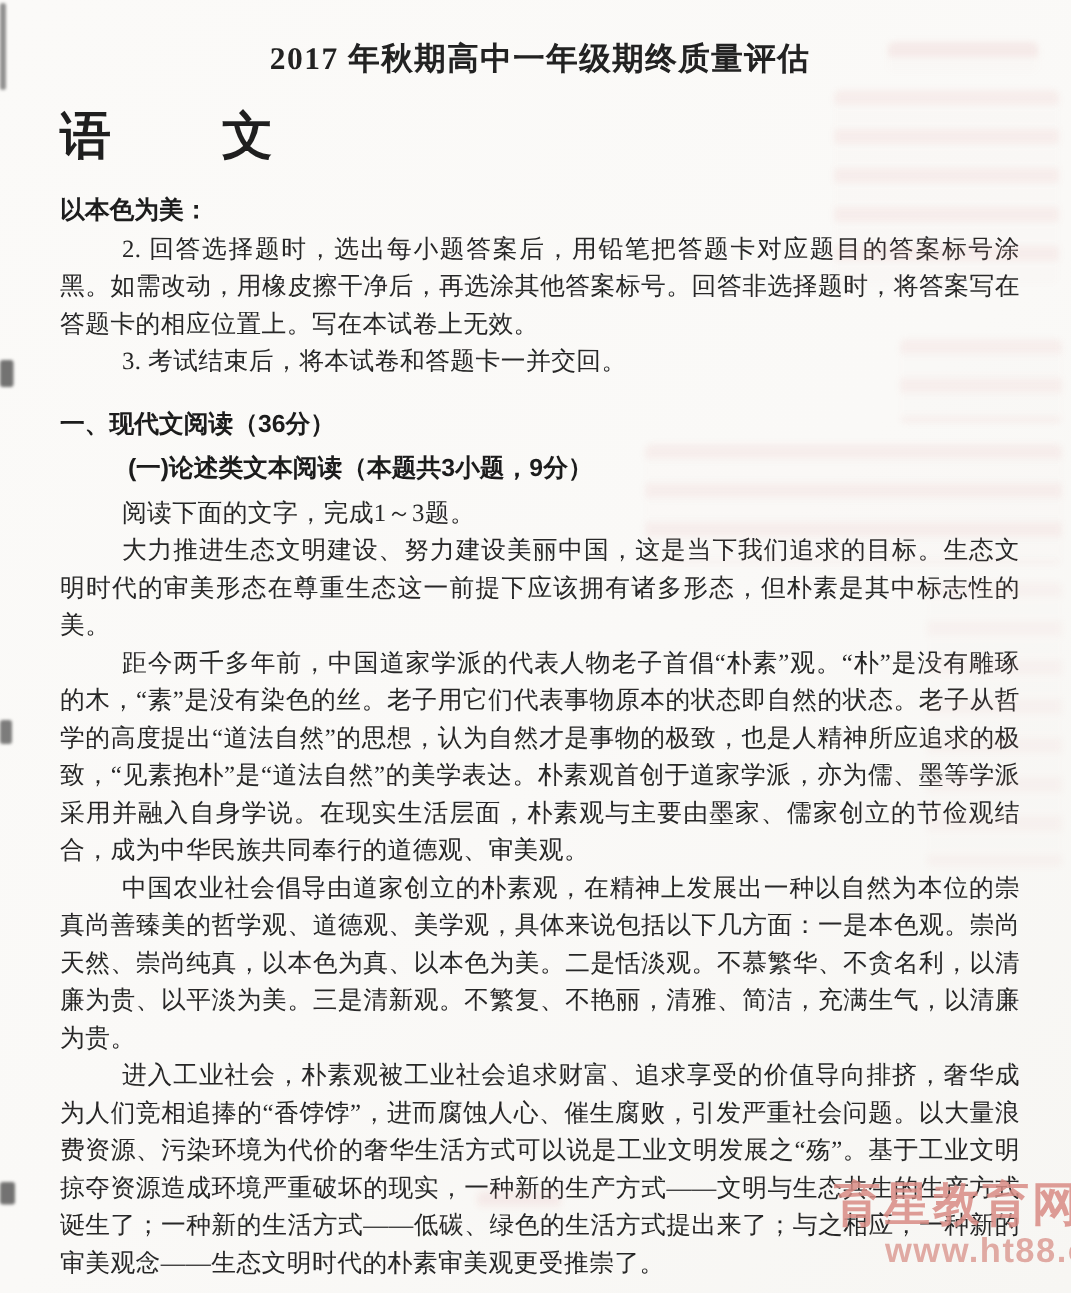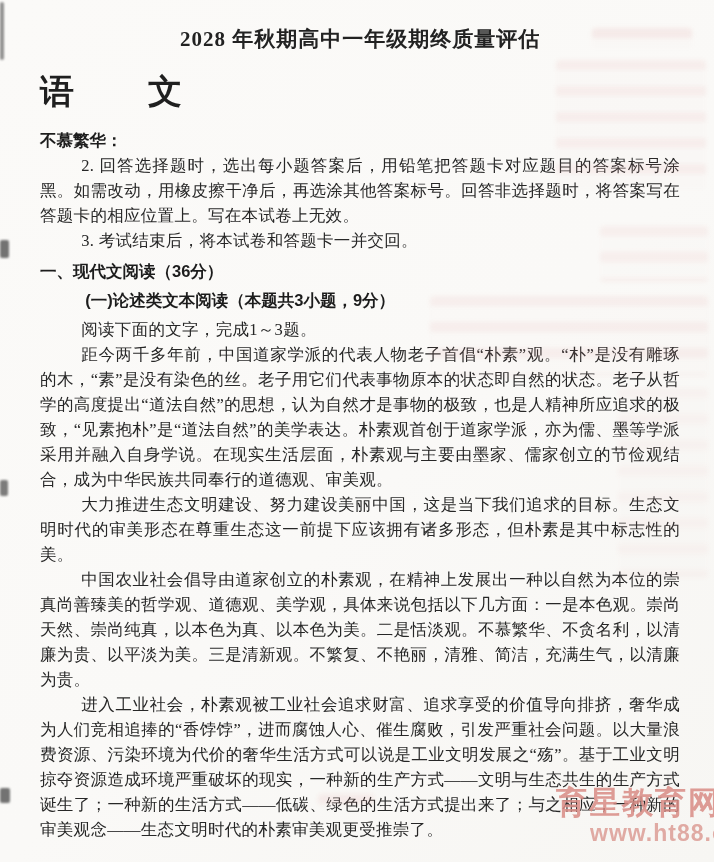--- a/index.html
+++ b/index.html
@@ -53,21 +53,21 @@
     letter-spacing: 0.3px;
     line-height: 25px;
     text-align: justify;
     text-indent: 2.5em;
     margin: 0;
     color: #272727;
   }
 
   
   .section-heading {
-    margin-top: 6px;
+    margin-top: 18px;
     font-family: "Liberation Sans", "DejaVu Sans", sans-serif;
     font-weight: 700;
     font-size: 16.5px;
     line-height: 25px;
     color: #1c1c1c;
   }
   .subsection-heading {
     font-family: "Liberation Sans", "DejaVu Sans", sans-serif;
     font-weight: 700;
     font-size: 16.5px;
@@ -146,33 +146,33 @@
   <div class="smudge smudge-mid1"></div>
   <div class="smudge smudge-mid2"></div>
   <div class="smudge smudge-bottom"></div>
   <div class="bleed bleed-a"></div>
   <div class="bleed bleed-b"></div>
   <div class="bleed bleed-c"></div>
   <div class="bleed bleed-d"></div>
   <div class="bleed bleed-e"></div>
   <div class="bleed bleed-f"></div>
 
-  <div class="exam-title">2028 年秋期高中一年级期终质量评估</div>
+  <div class="exam-title">2017 年秋期高中一年级期终质量评估</div>
   <div class="exam-subject">语　　文</div>
 
-  <div class="notice-heading">不慕繁华：</div>
+  <div class="notice-heading">以本色为美：</div>
   <p class="para">2. 回答选择题时，选出每小题答案后，用铅笔把答题卡对应题目的答案标号涂黑。如需改动，用橡皮擦干净后，再选涂其他答案标号。回答非选择题时，将答案写在答题卡的相应位置上。写在本试卷上无效。</p>
   <p class="para">3. 考试结束后，将本试卷和答题卡一并交回。</p>
 
   <div class="section-heading">一、现代文阅读（36分）</div>
   <p class="subsection-heading">(一)论述类文本阅读（本题共3小题，9分）</p>
   <p class="para">阅读下面的文字，完成1～3题。</p>
 
+  <p class="para">大力推进生态文明建设、努力建设美丽中国，这是当下我们追求的目标。生态文明时代的审美形态在尊重生态这一前提下应该拥有诸多形态，但朴素是其中标志性的美。</p>
   <p class="para">距今两千多年前，中国道家学派的代表人物老子首倡“朴素”观。“朴”是没有雕琢的木，“素”是没有染色的丝。老子用它们代表事物原本的状态即自然的状态。老子从哲学的高度提出“道法自然”的思想，认为自然才是事物的极致，也是人精神所应追求的极致，“见素抱朴”是“道法自然”的美学表达。朴素观首创于道家学派，亦为儒、墨等学派采用并融入自身学说。在现实生活层面，朴素观与主要由墨家、儒家创立的节俭观结合，成为中华民族共同奉行的道德观、审美观。</p>
-  <p class="para">大力推进生态文明建设、努力建设美丽中国，这是当下我们追求的目标。生态文明时代的审美形态在尊重生态这一前提下应该拥有诸多形态，但朴素是其中标志性的美。</p>
   <p class="para">中国农业社会倡导由道家创立的朴素观，在精神上发展出一种以自然为本位的崇真尚善臻美的哲学观、道德观、美学观，具体来说包括以下几方面：一是本色观。崇尚天然、崇尚纯真，以本色为真、以本色为美。二是恬淡观。不慕繁华、不贪名利，以清廉为贵、以平淡为美。三是清新观。不繁复、不艳丽，清雅、简洁，充满生气，以清廉为贵。</p>
   <p class="para">进入工业社会，朴素观被工业社会追求财富、追求享受的价值导向排挤，奢华成为人们竞相追捧的“香饽饽”，进而腐蚀人心、催生腐败，引发严重社会问题。以大量浪费资源、污染环境为代价的奢华生活方式可以说是工业文明发展之“殇”。基于工业文明掠夺资源造成环境严重破坏的现实，一种新的生产方式——文明与生态共生的生产方式诞生了；一种新的生活方式——低碳、绿色的生活方式提出来了；与之相应，一种新的审美观念——生态文明时代的朴素审美观更受推崇了。</p>
 
   <div class="watermark">
     <div class="watermark-name">育星教育网</div>
     <div class="watermark-url">www.ht88.com</div>
   </div>
 
 </div>
 

